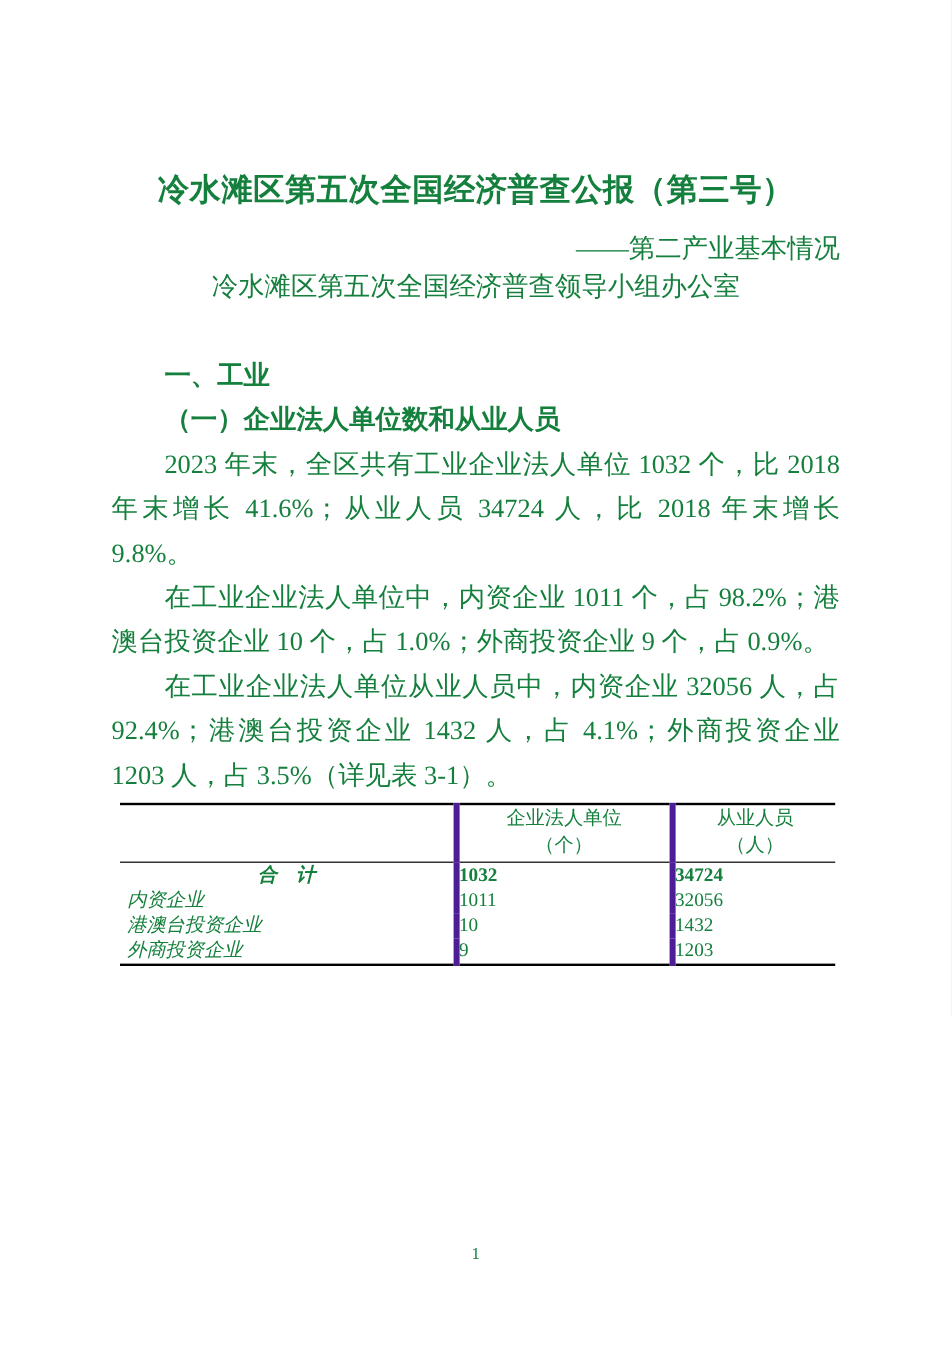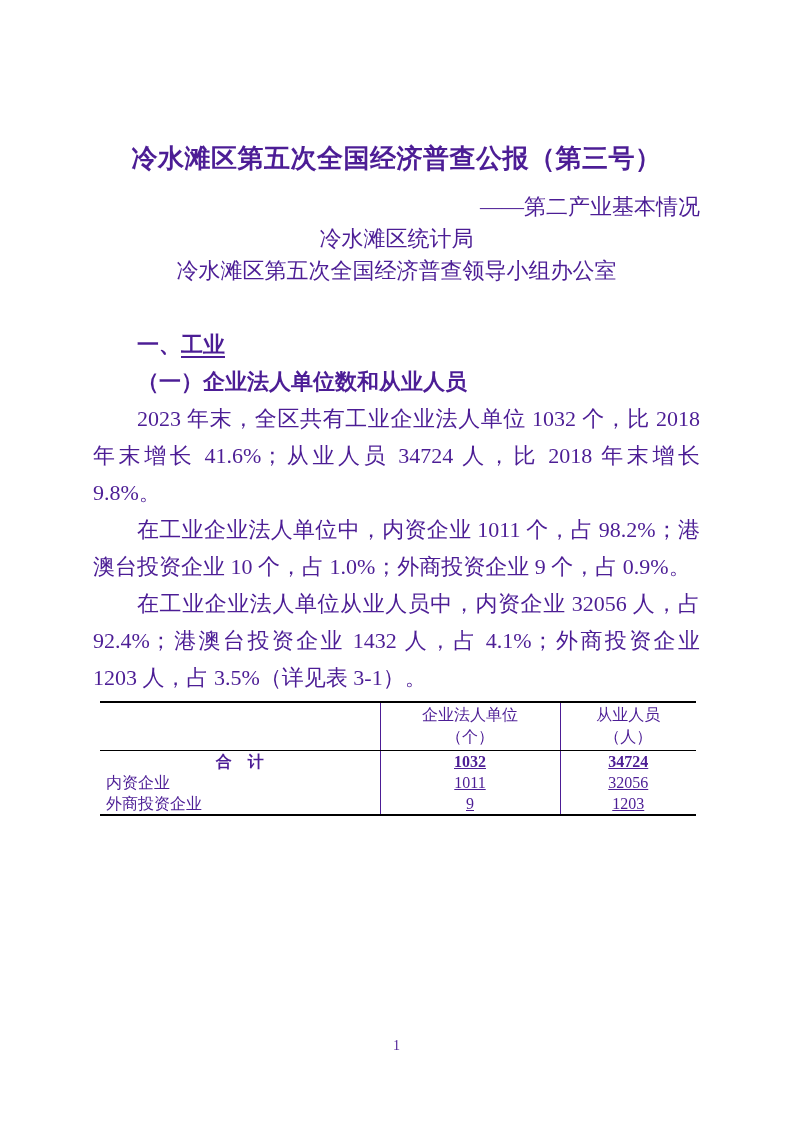--- a/index.html
+++ b/index.html
@@ -3,21 +3,21 @@
 <meta charset="utf-8">
 <style>
   * { margin: 0; padding: 0; box-sizing: border-box; }
   html, body { background: #e8e8e8; }
   .page {
     position: relative;
     width: 793px;
     height: 1122px;
     margin: 0 auto;
     background: #ffffff;
-    color: #4c1d95;
+    color: #15803d;
     font-family: "Liberation Serif", "DejaVu Serif", serif;
     overflow: hidden;
   }
   .content {
     padding: 140px 93px 0 93px;
   }
   .doc-title {
     text-align: center;
     font-size: 26px;
     font-weight: bold;
@@ -52,21 +52,20 @@
     text-indent: 2em;
     text-justify: inter-ideograph;
   }
   .section-heading {
     font-size: 22px;
     line-height: 37px;
     font-weight: bold;
     text-indent: 2em;
   }
   .underlined {
-    text-decoration: underline;
     text-underline-offset: 4px;
     text-align: center;
   }
   .table-caption {
     margin-top: 15px;
     text-align: center;
     font-size: 16px;
     font-weight: bold;
     line-height: 22px;
   }
@@ -81,39 +80,38 @@
   }
   table.stat-table col.c1 { width: 280px; }
   table.stat-table col.c2 { width: 180px; }
   table.stat-table col.c3 { width: 136px; }
   table.stat-table th, table.stat-table td {
     font-weight: normal;
     vertical-align: middle;
     padding: 0;
   }
   table.stat-table .vline {
-    border-left: 1px solid #4c1d95;
+    border-left: 5px solid #4c1d95;
   }
   table.stat-table thead th {
     border-bottom: 1.5px solid #000;
     height: 48px;
     text-align: center;
     line-height: 22px;
   }
   table.stat-table tbody td {
     height: 21px;
     line-height: 21px;
   }
   table.stat-table tbody td.label {
     text-align: left;
     padding-left: 6px;
+    font-style: italic;
   }
   table.stat-table tbody td.num {
-    text-align: center;
-    text-decoration: underline;
   }
   table.stat-table tbody tr.total-row td {
     font-weight: bold;
   }
   table.stat-table tbody tr.total-row td.label {
     text-align: center;
     padding-left: 0;
   }
   .page-number {
     position: absolute;
@@ -125,21 +123,20 @@
   }
 </style>
 </head>
 <body>
 
 <div class="page">
   <div class="content">
 
     <div class="doc-title">冷水滩区第五次全国经济普查公报（第三号）</div>
     <div class="doc-subtitle">——第二产业基本情况</div>
-    <div class="issuer">冷水滩区统计局</div>
     <div class="issuer">冷水滩区第五次全国经济普查领导小组办公室</div>
 
     <div class="body-block">
 
       <div class="section-heading"><span>一、</span><span class="underlined">工业</span></div>
 
       <div class="section-heading">（一）企业法人单位数和从业人员</div>
 
       <p class="para">2023 年末，全区共有工业企业法人单位 1032 个，比 2018 年末增长 41.6%；从业人员 34724 人，比 2018 年末增长 9.8%。</p>
       <p class="para">在工业企业法人单位中，内资企业 1011 个，占 98.2%；港澳台投资企业 10 个，占 1.0%；外商投资企业 9 个，占 0.9%。</p>
@@ -171,20 +168,25 @@
           <td class="label">合　计</td>
           <td class="num vline">1032</td>
           <td class="num vline">34724</td>
         </tr>
         <tr>
           <td class="label">内资企业</td>
           <td class="num vline">1011</td>
           <td class="num vline">32056</td>
         </tr>
         <tr>
+          <td class="label">港澳台投资企业</td>
+          <td class="num vline">10</td>
+          <td class="num vline">1432</td>
+        </tr>
+        <tr>
           <td class="label">外商投资企业</td>
           <td class="num vline">9</td>
           <td class="num vline">1203</td>
         </tr>
       </tbody>
     </table>
   </div>
 
   <div class="page-number">1</div>
 </div>

